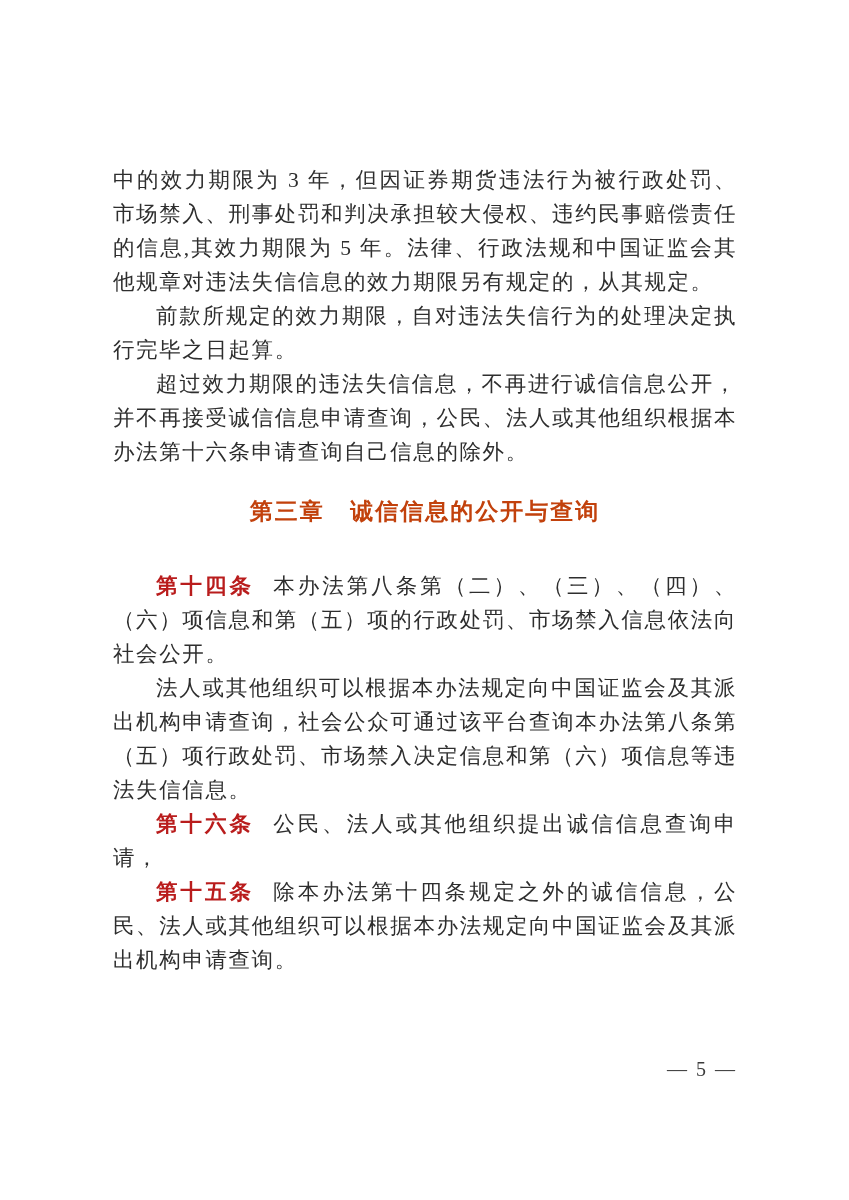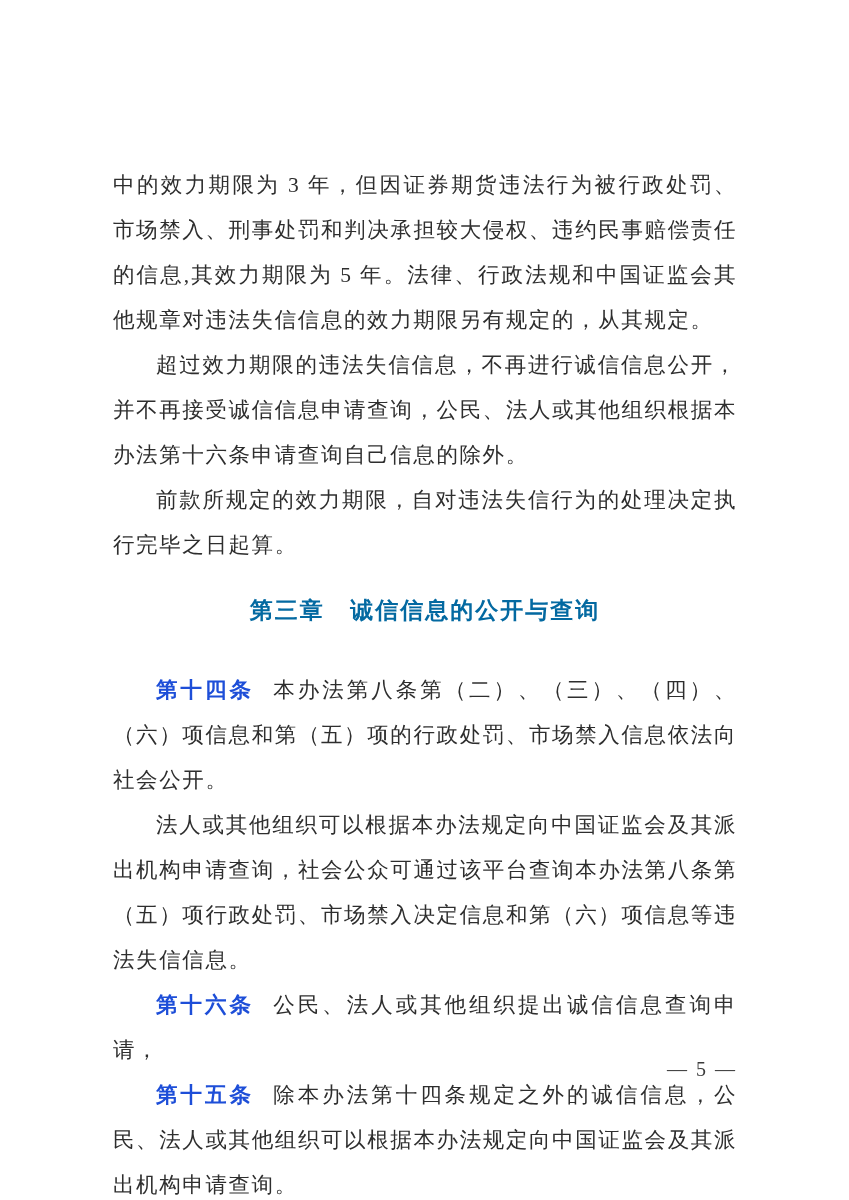--- a/index.html
+++ b/index.html
@@ -18,38 +18,38 @@
   }
   .content {
     position: absolute;
     left: 113px;
     top: 163px;
     width: 624px;
   }
   .para {
     margin: 0;
     font-size: 21.5px;
-    line-height: 45px;
+    line-height: 34px;
     letter-spacing: 1.6px;
     text-align: justify;
   }
   .para.indent {
     text-indent: 43px;
   }
   .lead {
     font-weight: bold;
-    color: #1d4ed8;
+    color: #b91c1c;
     margin-right: 0.9em;
   }
   .chapter {
     margin: 22px 0 36px 0;
     text-align: center;
     font-size: 23px;
     font-weight: bold;
-    color: #0369a1;
+    color: #c2410c;
     letter-spacing: 2px;
     line-height: 42px;
   }
   .chapter-num {
     margin-right: 1.1em;
   }
   .page-number {
     position: absolute;
     right: 112px;
     top: 1058px;
@@ -60,23 +60,23 @@
   }
 </style>
 </head>
 <body>
 
 <div class="page">
   <div class="content">
 
     <p class="para">中的效力期限为 3 年，但因证券期货违法行为被行政处罚、市场禁入、刑事处罚和判决承担较大侵权、违约民事赔偿责任的信息,其效力期限为 5 年。法律、行政法规和中国证监会其他规章对违法失信信息的效力期限另有规定的，从其规定。</p>
 
+    <p class="para indent">前款所规定的效力期限，自对违法失信行为的处理决定执行完毕之日起算。</p>
+
     <p class="para indent">超过效力期限的违法失信信息，不再进行诚信信息公开，并不再接受诚信信息申请查询，公民、法人或其他组织根据本办法第十六条申请查询自己信息的除外。</p>
-
-    <p class="para indent">前款所规定的效力期限，自对违法失信行为的处理决定执行完毕之日起算。</p>
 
     <h2 class="chapter">
       <span class="chapter-num">第三章</span><span>诚信信息的公开与查询</span>
     </h2>
 
     <p class="para indent">
       <span class="lead">第十四条</span><span>本办法第八条第（二）、（三）、（四）、（六）项信息和第（五）项的行政处罚、市场禁入信息依法向社会公开。</span>
     </p>
 
     <p class="para indent">法人或其他组织可以根据本办法规定向中国证监会及其派出机构申请查询，社会公众可通过该平台查询本办法第八条第（五）项行政处罚、市场禁入决定信息和第（六）项信息等违法失信信息。</p>

